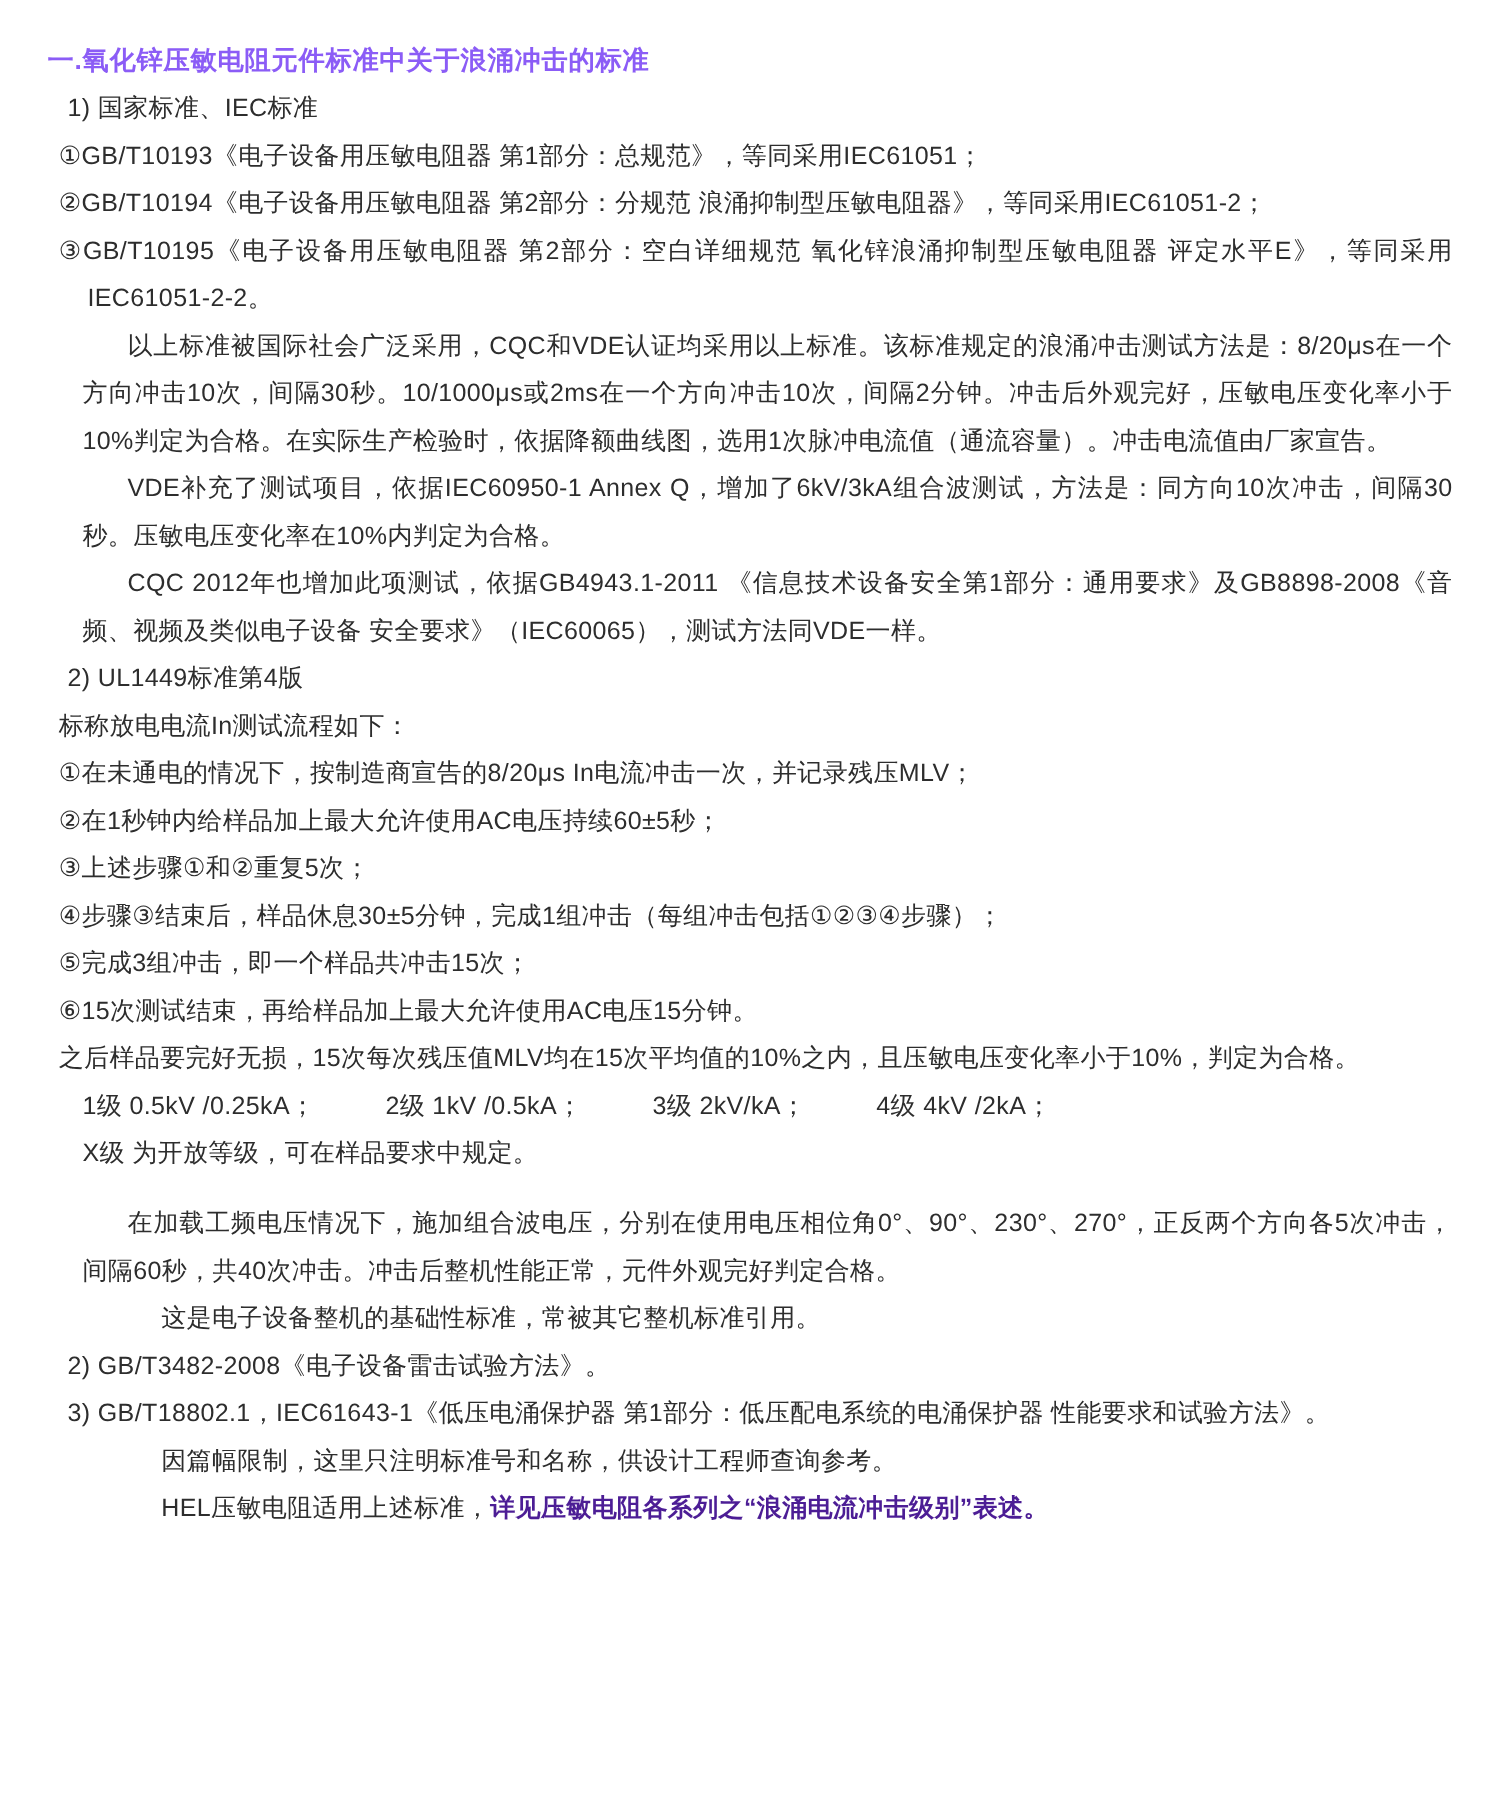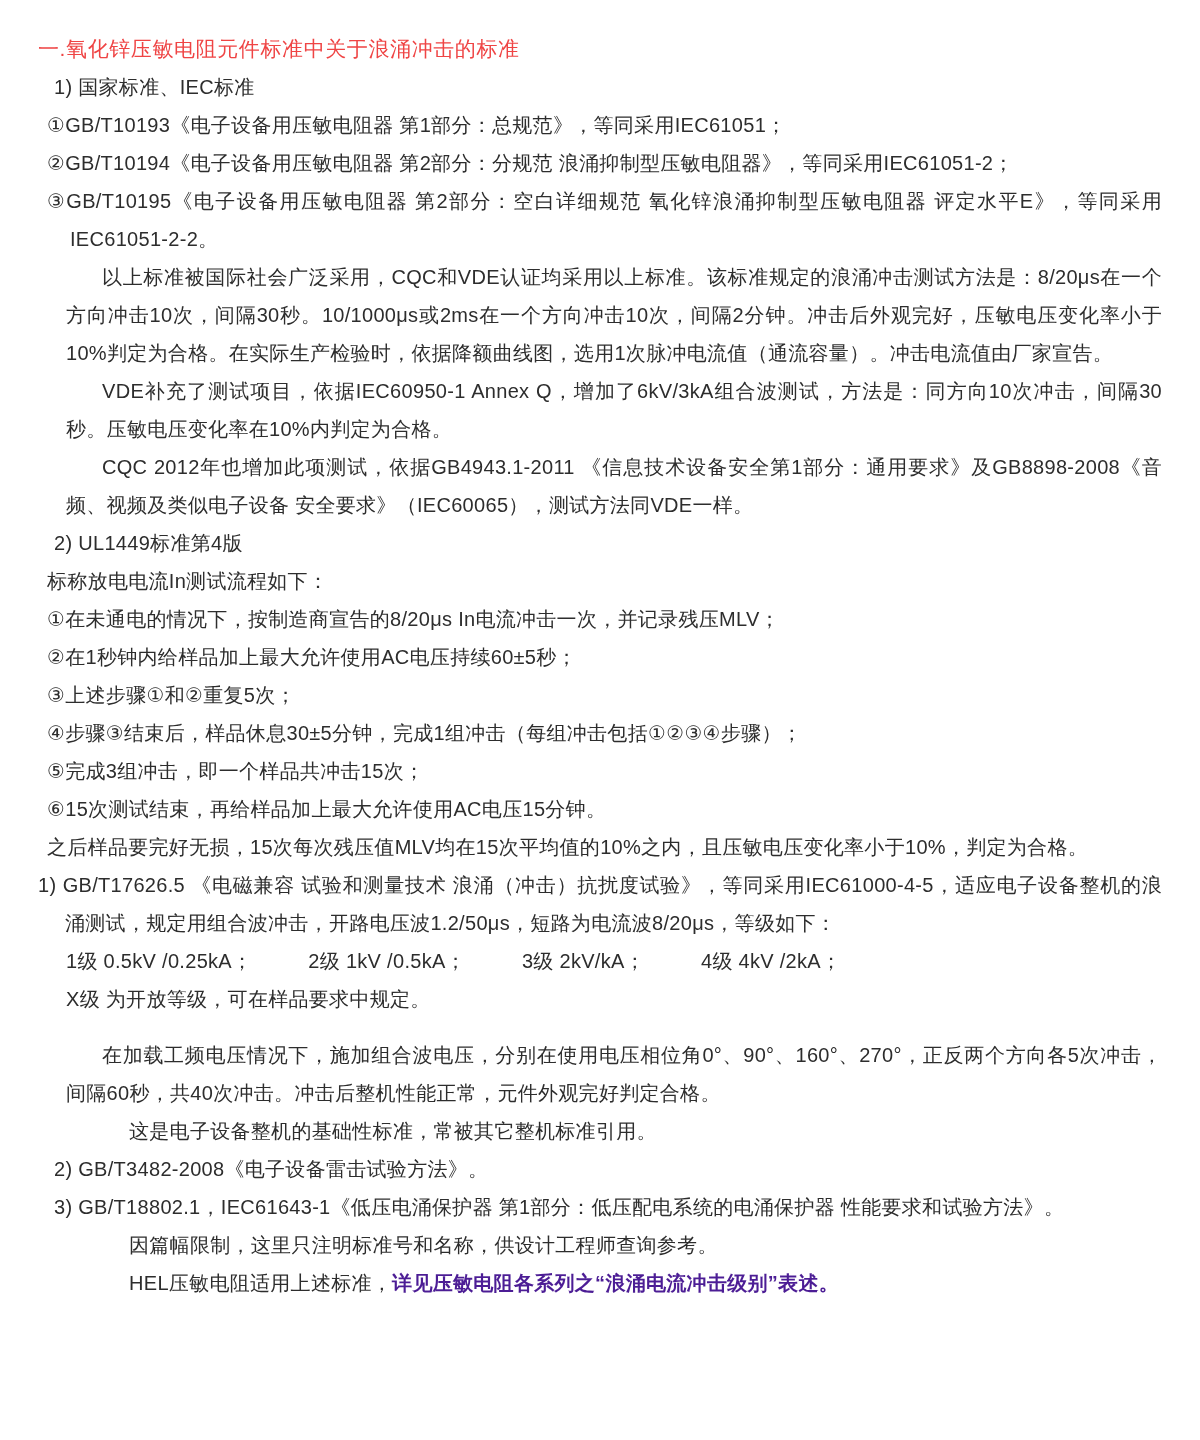--- a/index.html
+++ b/index.html
@@ -10,23 +10,23 @@
     color:#2d2d2d;
     overflow:hidden;
   }
   .doc{
     padding:30px 38px 0 38px;
     font-size:20px;
     line-height:38px;
     letter-spacing:0.3px;
   }
   .h{
-    font-weight:normal;
+    font-weight:bold;
     font-size:21px;
-    color:#ef4444;
+    color:#8b5cf6;
     letter-spacing:0.6px;
   }
   
   .l0{margin-left:16px;}
   
   .l0h{padding-left:27px;text-indent:-27px;text-align:justify;}
   
   .l1{margin-left:9px;padding-left:23px;text-indent:-23px;text-align:justify;}
   
   .l2{margin-left:28px;}
@@ -63,32 +63,31 @@
   <div class="l1">标称放电电流In测试流程如下：</div>
   <div class="l1">①在未通电的情况下，按制造商宣告的8/20μs In电流冲击一次，并记录残压MLV；</div>
   <div class="l1">②在1秒钟内给样品加上最大允许使用AC电压持续60±5秒；</div>
   <div class="l1">③上述步骤①和②重复5次；</div>
   <div class="l1">④步骤③结束后，样品休息30±5分钟，完成1组冲击（每组冲击包括①②③④步骤）；</div>
   <div class="l1">⑤完成3组冲击，即一个样品共冲击15次；</div>
   <div class="l1">⑥15次测试结束，再给样品加上最大允许使用AC电压15分钟。</div>
   <div class="l1">之后样品要完好无损，15次每次残压值MLV均在15次平均值的10%之内，且压敏电压变化率小于10%，判定为合格。</div>
 
 
-  <div class="l0h">1) GB/T17626.5 《电磁兼容 试验和测量技术 浪涌（冲击）抗扰度试验》，等同采用IEC61000-4-5，适应电子设备整机的浪涌测试，规定用组合波冲击，开路电压波1.2/50μs，短路为电流波8/20μs，等级如下：</div>
 
   <div class="grades">
     <span>1级  0.5kV /0.25kA；</span>
     <span>2级  1kV /0.5kA；</span>
     <span>3级  2kV/kA；</span>
     <span>4级  4kV /2kA；</span>
   </div>
 
   <div class="l2">X级 为开放等级，可在样品要求中规定。</div>
 
-  <div class="p gap-top">在加载工频电压情况下，施加组合波电压，分别在使用电压相位角0°、90°、160°、270°，正反两个方向各5次冲击，间隔60秒，共40次冲击。冲击后整机性能正常，元件外观完好判定合格。</div>
+  <div class="p gap-top">在加载工频电压情况下，施加组合波电压，分别在使用电压相位角0°、90°、230°、270°，正反两个方向各5次冲击，间隔60秒，共40次冲击。冲击后整机性能正常，元件外观完好判定合格。</div>
   <div class="pi">这是电子设备整机的基础性标准，常被其它整机标准引用。</div>
 
   <div class="l0">2) GB/T3482-2008《电子设备雷击试验方法》。</div>
   <div class="l0">3) GB/T18802.1，IEC61643-1《低压电涌保护器 第1部分：低压配电系统的电涌保护器 性能要求和试验方法》。</div>
 
   <div class="pi">因篇幅限制，这里只注明标准号和名称，供设计工程师查询参考。</div>
   <div class="pi"><span>HEL压敏电阻适用上述标准，</span><span class="bold">详见压敏电阻各系列之“浪涌电流冲击级别”表述。</span></div>
 
 </div>
 

